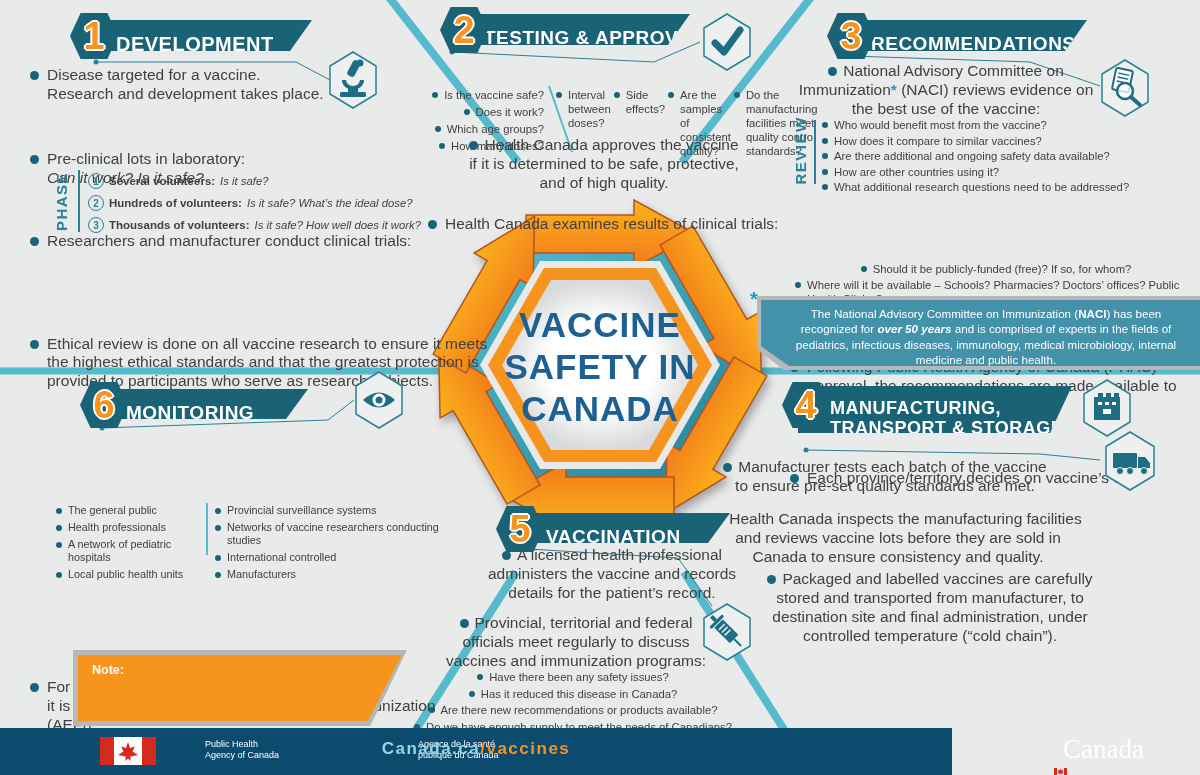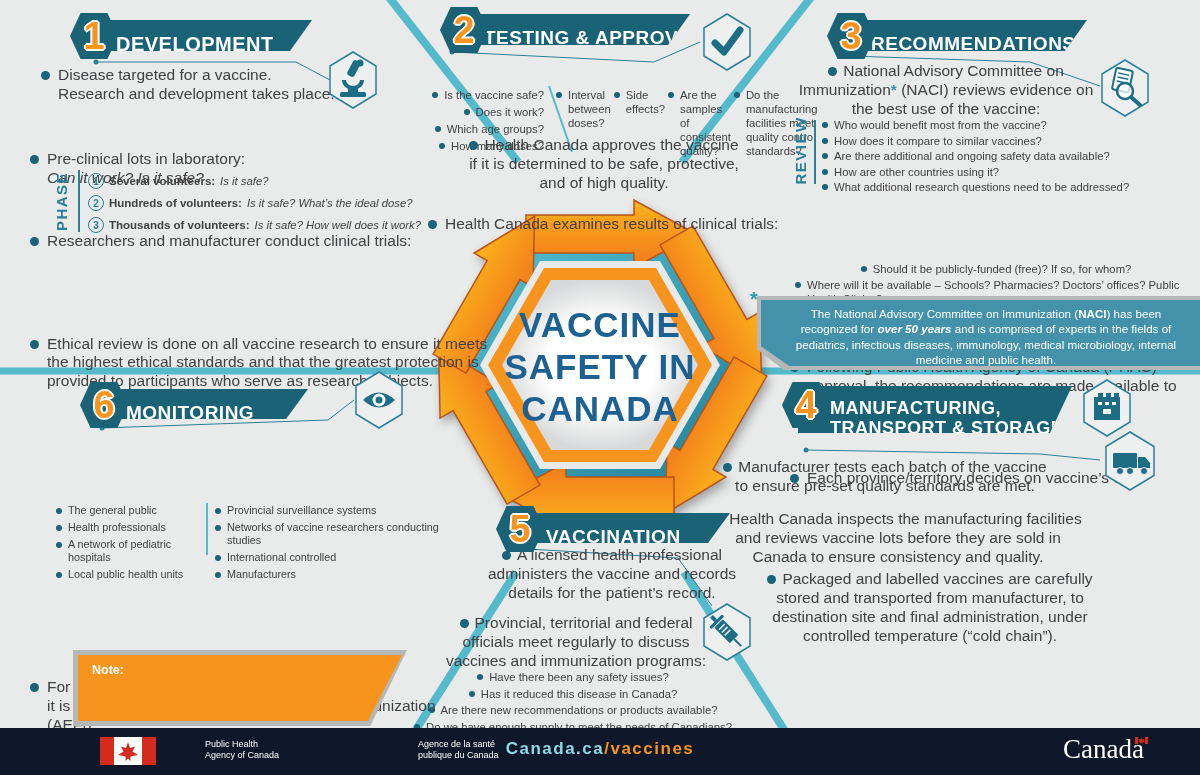--- a/index.html
+++ b/index.html
@@ -44,21 +44,21 @@
   .note-orange{background:#f7941e;clip-path:polygon(0 0,100% 0,89.5% 100%,0 100%);height:100%;
                color:#fff;font-weight:bold;font-size:12.5px;line-height:1.3;padding:7px 26px 0 14px;box-sizing:border-box;}
   .frame-blue{background:#b5b7b8;clip-path:polygon(0 0,100% 0,100% 100%,6% 100%,0 72%);padding:4px;z-index:3;}
   .note-blue{background:#4392aa;clip-path:polygon(0 0,100% 0,100% 100%,6.4% 100%,0 70%);height:100%;
              color:#fff;font-size:11.6px;line-height:1.32;text-align:center;padding:6px 10px 0 20px;box-sizing:border-box;}
 
   
   .ihex{z-index:3;}
 
   
-  .footer{left:0;top:728px;width:1200px;height:47px;background:#0f172a;z-index:6;}
+  .footer{left:0;top:728px;width:952px;height:47px;background:#0c4a6e;z-index:6;}
   .f-small{color:#fff;font-size:9px;line-height:1.25;}
   .url{width:100%;text-align:center;top:11px;font-size:17px;font-weight:800;letter-spacing:1.5px;}
   .url .base{color:#8fd8e4;}
   .url .path{color:#f7941e;}
   .wordmark{font-family:"Liberation Serif",serif;color:#fff;font-size:27px;}
 
   
   .emblem{z-index:2;filter:drop-shadow(3px 5px 5px rgba(0,0,0,.3));}
   .emblem text{font-family:"Liberation Sans",sans-serif;font-weight:800;fill:#1d6092;font-size:35px;letter-spacing:1px;}
 </style>
@@ -137,21 +137,21 @@
   <svg class="abs ihex" style="left:326px;top:50px;" width="54" height="60">
     <polygon points="27,2 50,16 50,44 27,58 4,44 4,16" fill="#eef0f0" stroke="#2a8096" stroke-width="1.5"></polygon>
     <g fill="#1d6e84">
       <rect x="24" y="10" width="8" height="17" rx="3" transform="rotate(28 28 18)"></rect>
       <circle cx="34" cy="13" r="3.5"></circle>
       <path d="M16 30 a11 10 0 0 0 22 0 l-4 0 a7 6 0 0 1 -14 0 Z"></path>
       <rect x="14" y="42" width="26" height="5" rx="1.5"></rect>
       <rect x="22" y="38" width="10" height="5"></rect>
     </g>
   </svg>
-  <div class="abs bl" style="left:41px;top:66px;width:340px;">
+  <div class="abs bl" style="left:30px;top:66px;width:340px;">
     <div>Disease targeted for a vaccine.</div>
     <div>Research and development takes place.</div>
   </div>
   <div class="abs bl" style="left:30px;top:112px;width:340px;">
     <div>Pre-clinical lots in laboratory:</div>
     <div class="i">Can it work? Is it safe?</div>
   </div>
   <div class="abs bl" style="left:30px;top:156px;width:440px;">Researchers and manufacturer conduct clinical trials:</div>
   <div class="abs vlab" style="left:26px;top:193px;">PHASE</div>
   <div class="abs vrule" style="left:78px;top:170px;height:62px;"></div>

